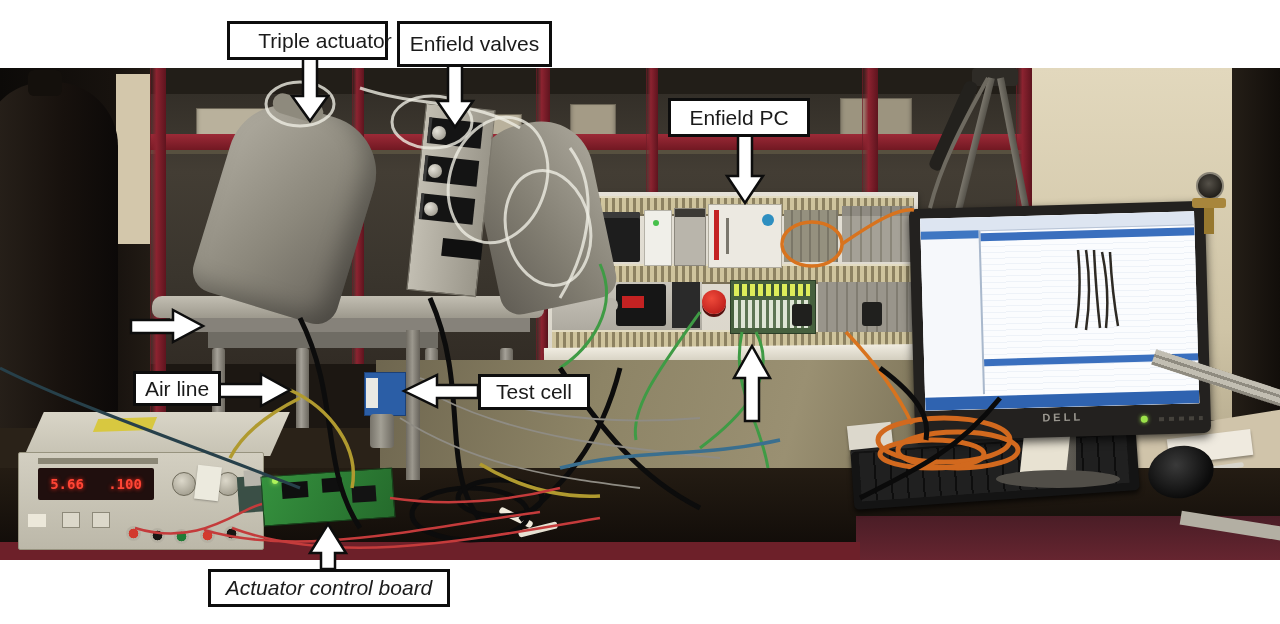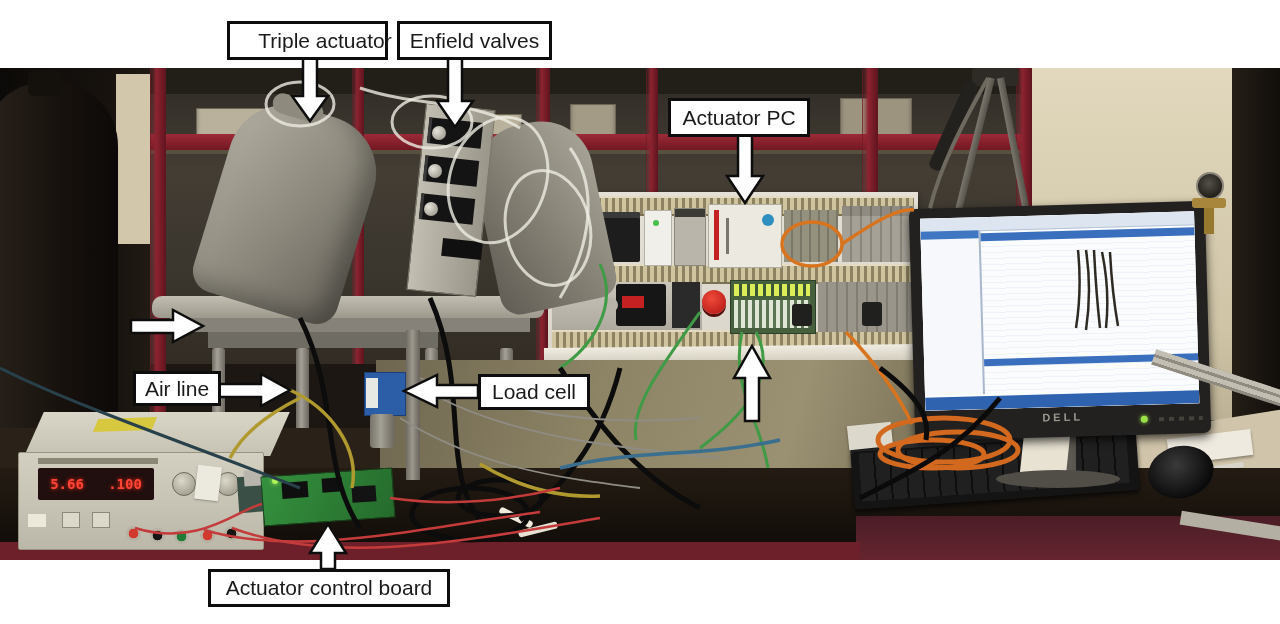--- a/index.html
+++ b/index.html
@@ -276,19 +276,19 @@
     <polygon points="448,58 462,58 462,101 473,101 455,127 437,101 448,101"></polygon>
     <polygon points="738,135 752,135 752,176 763,176 745,203 727,176 738,176"></polygon>
     <polygon points="131,320 173,320 173,310 203,326 173,342 173,333 131,333"></polygon>
     <polygon points="219,384 261,384 261,374 290,390 261,406 261,397 219,397"></polygon>
     <polygon points="478,385 437,385 437,375 404,391 437,407 437,398 478,398"></polygon>
     <polygon points="745,421 745,378 734,378 752,346 770,378 759,378 759,421"></polygon>
     <polygon points="321,569 321,553 310,553 328,524 346,553 335,553 335,569"></polygon>
   </svg>
 
   <div class="lbl" style="left:227px;top:21px;width:161px;height:39px;padding-left:41px;">Triple actuator</div>
-  <div class="lbl" style="left:397px;top:21px;width:155px;height:39px;">Enfield valves</div>
-  <div class="lbl" style="left:668px;top:98px;width:142px;height:39px;">Actuator PC</div>
+  <div class="lbl" style="left:397px;top:21px;width:155px;height:46px;">Enfield valves</div>
+  <div class="lbl" style="left:668px;top:98px;width:142px;height:39px;">Enfield PC</div>
   <div class="lbl" style="left:133px;top:371px;width:88px;height:35px;">Air line</div>
-  <div class="lbl" style="left:478px;top:374px;width:112px;height:36px;">Load cell</div>
-  <div class="lbl" style="left:208px;top:569px;width:242px;height:38px;">Actuator control board</div>
+  <div class="lbl" style="left:478px;top:374px;width:112px;height:36px;">Test cell</div>
+  <div class="lbl" style="left:208px;top:569px;width:242px;height:38px;font-style:italic;">Actuator control board</div>
 
 </div>
 
 </body></html>

